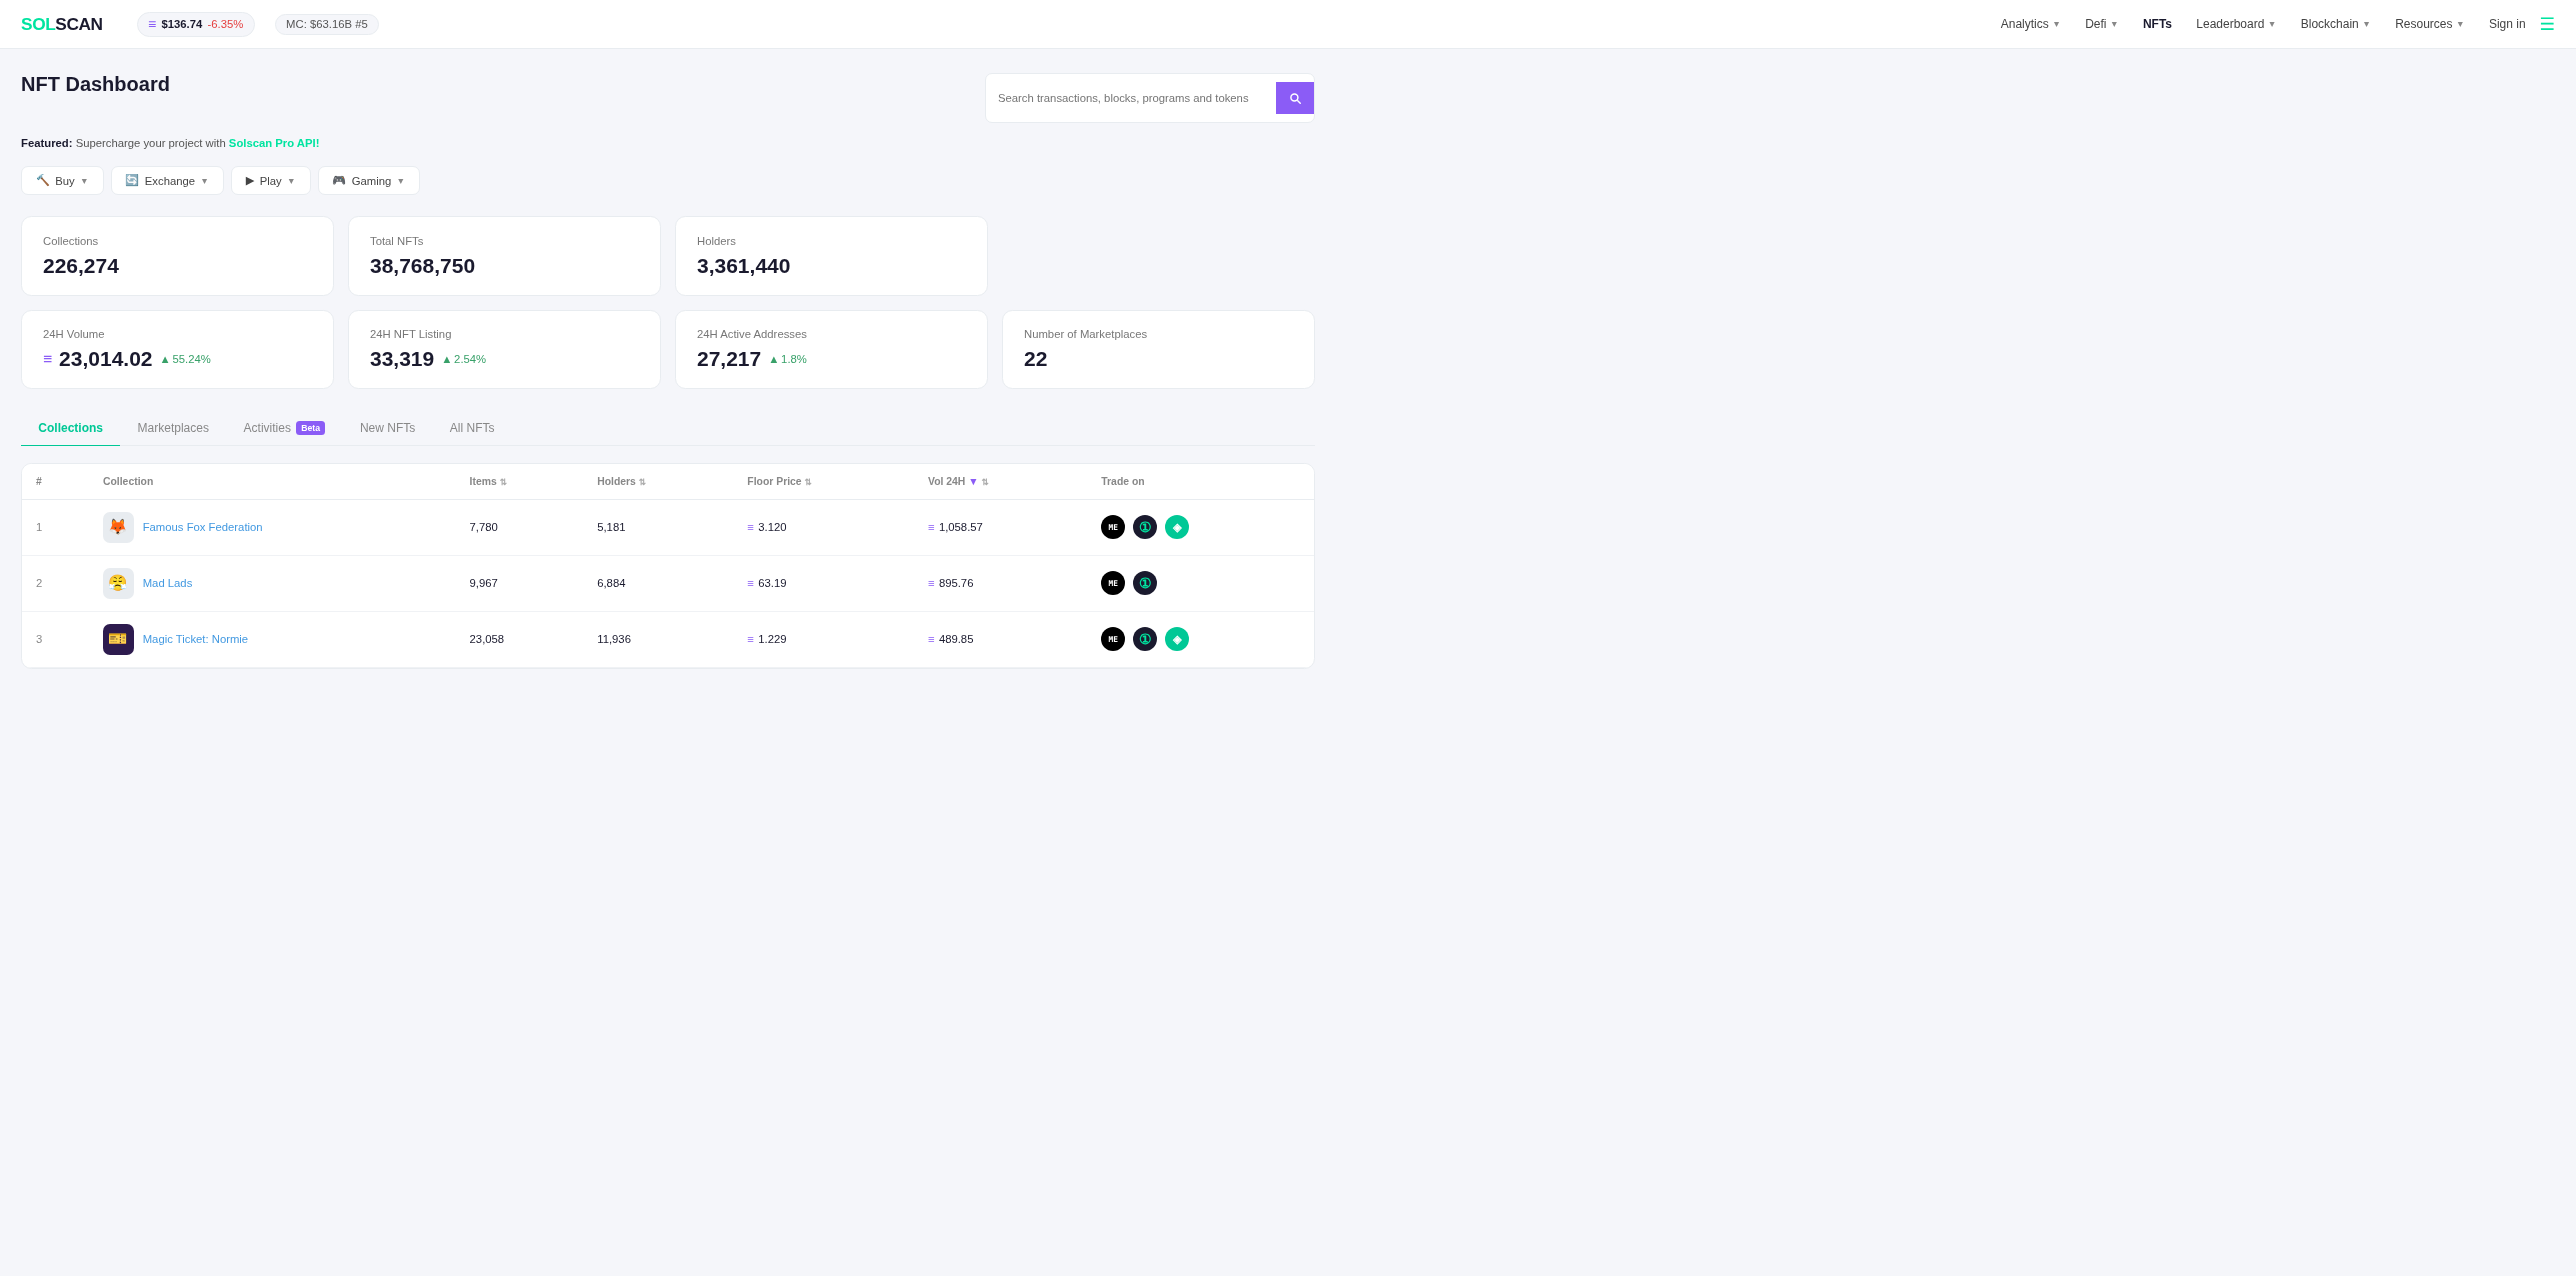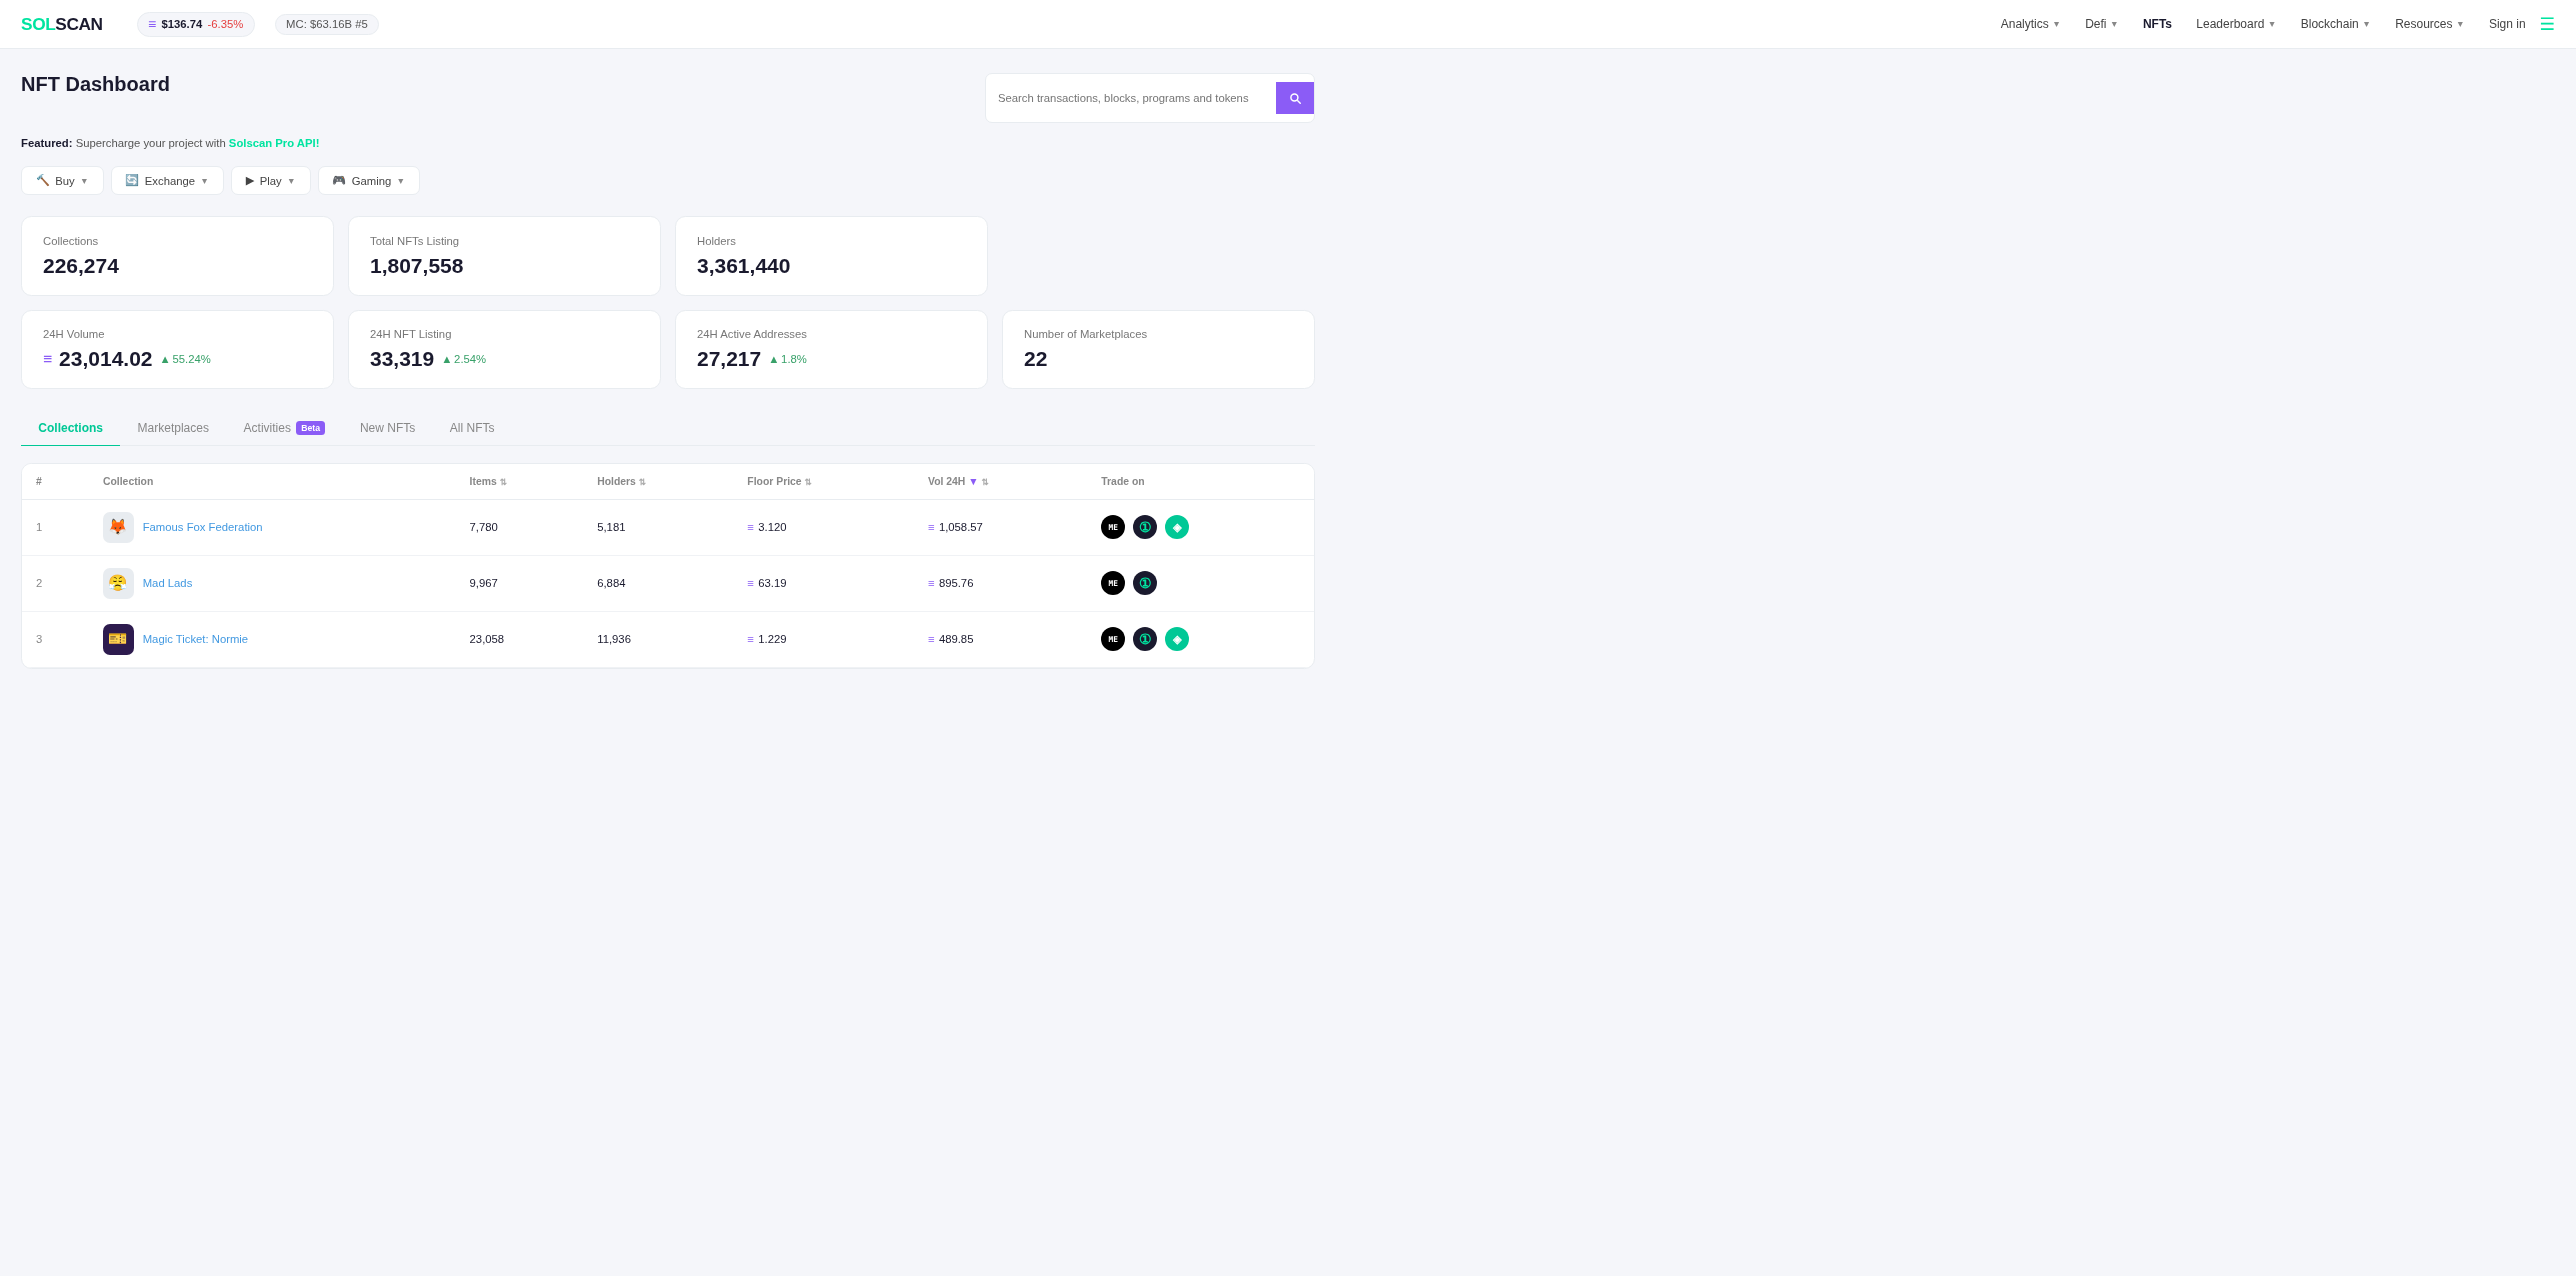--- a/index.html
+++ b/index.html
@@ -212,22 +212,22 @@
       <span class="chevron">▼</span>
     </button>
   </div>
 
   <div class="stats-grid">
     <div class="stat-card">
       <div class="stat-label">Collections</div>
       <div class="stat-value">226,274</div>
     </div>
     <div class="stat-card">
-      <div class="stat-label">Total NFTs Listing</div>
-      <div class="stat-value">1,807,558</div>
+      <div class="stat-label">Total NFTs</div>
+      <div class="stat-value">38,768,750</div>
     </div>
     <div class="stat-card">
       <div class="stat-label">Holders</div>
       <div class="stat-value">3,361,440</div>
     </div>
   </div>
 
   <div class="stats-grid" style="margin-bottom:21px">
     <div class="stat-card">
       <div class="stat-label">24H Volume</div>

